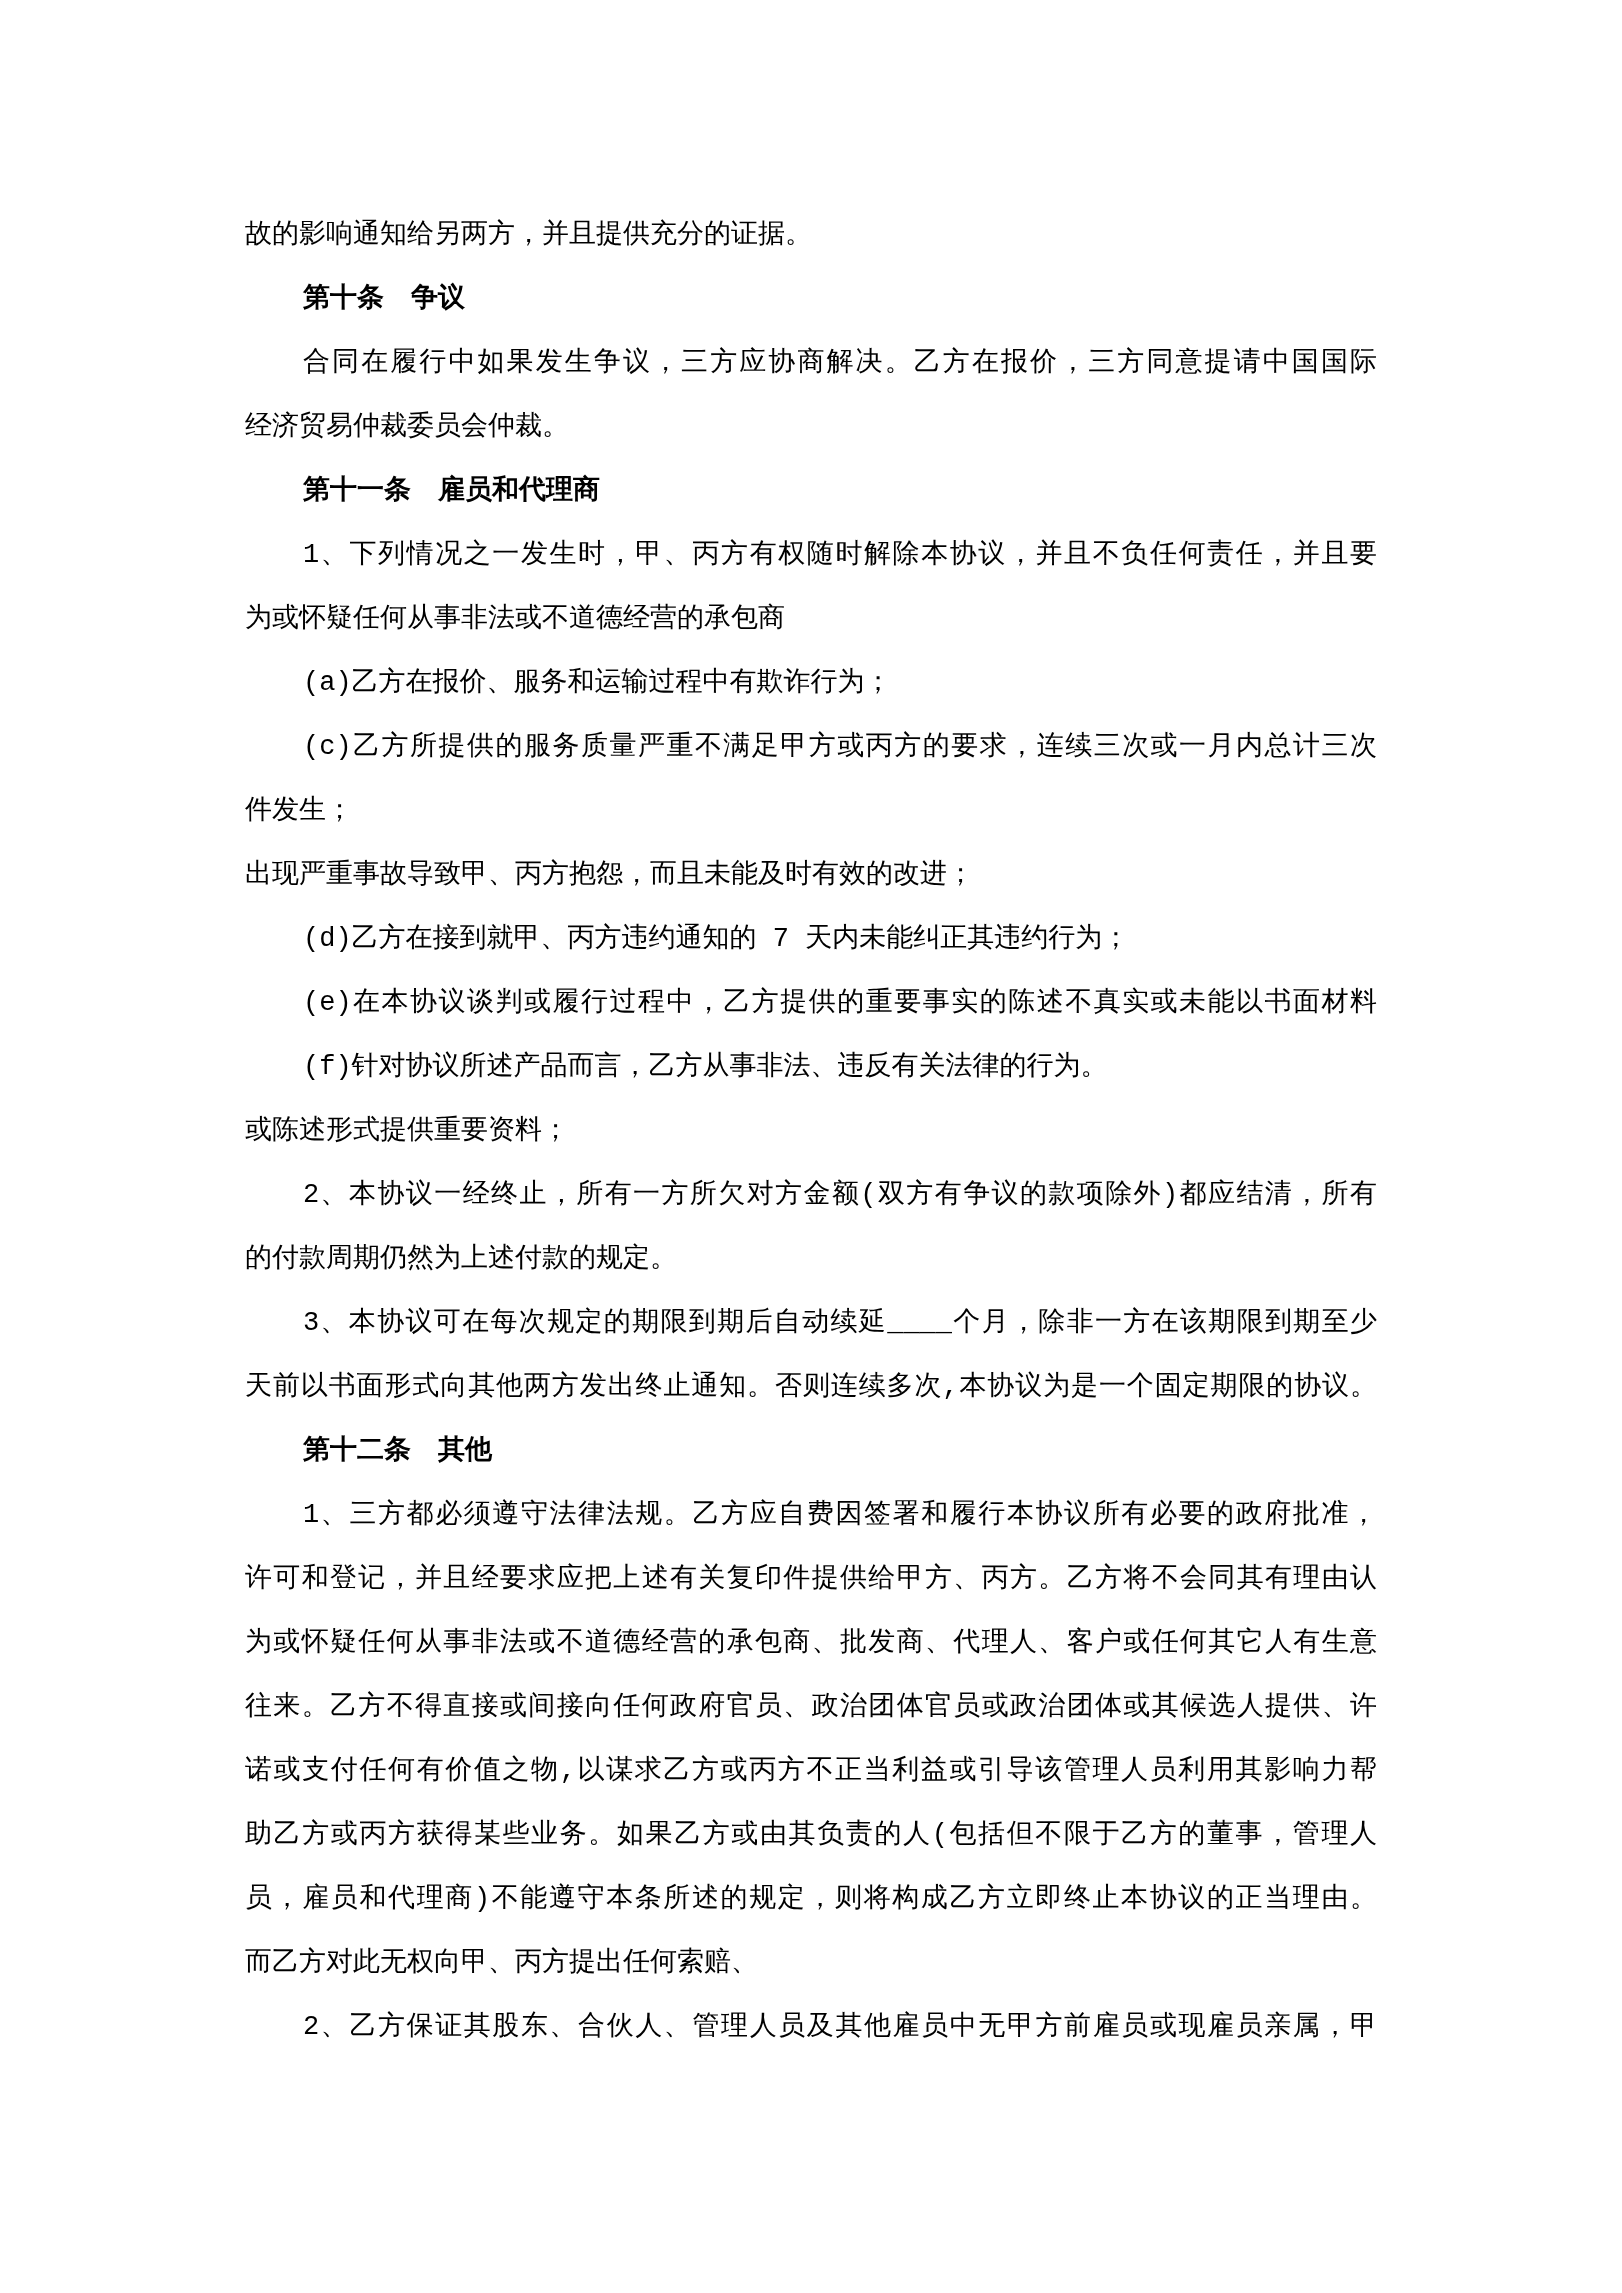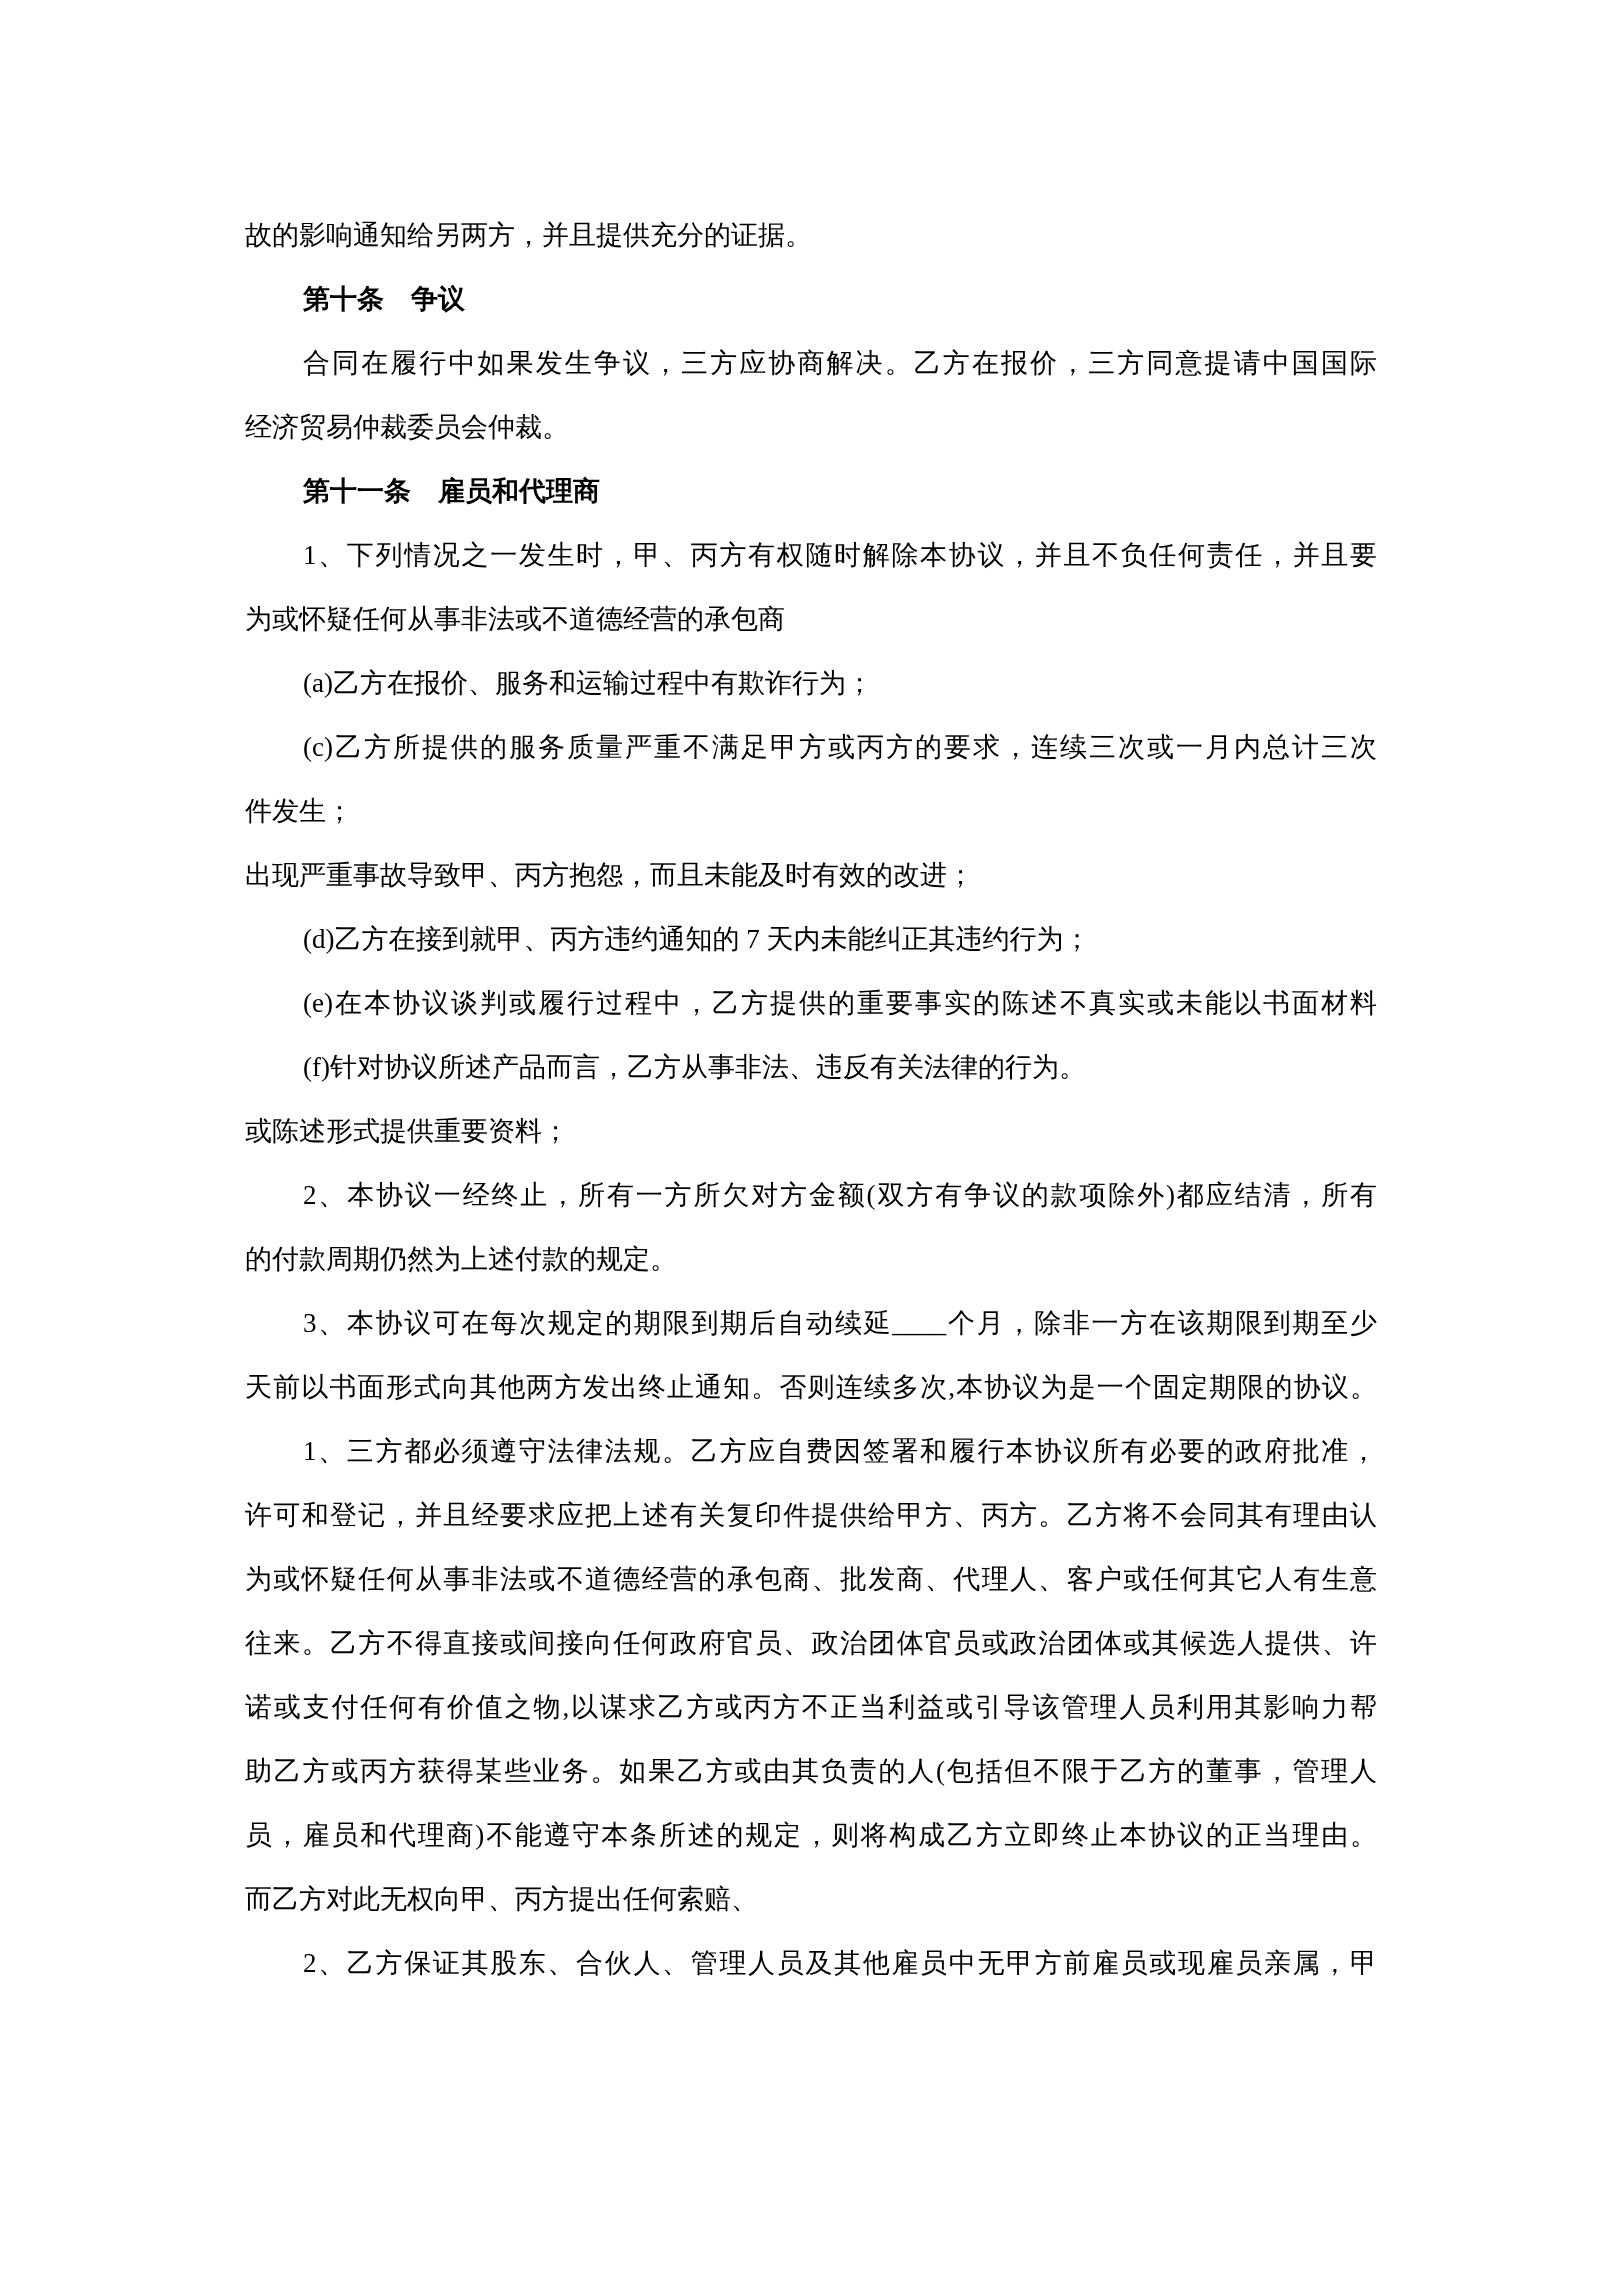--- a/index.html
+++ b/index.html
@@ -6,21 +6,21 @@
     margin: 0;
     padding: 0;
     background: #ffffff;
   }
   .page {
     position: relative;
     width: 1558px;
     height: 2294px;
     background: #ffffff;
     color: #000000;
-    font-family: Liberation Serif, serif;
+    font-family: Liberation Mono, monospace;
     overflow: hidden;
   }
   .content {
     position: absolute;
     left: 245px;
     top: 203px;
     width: 1132px;
   }
   .line {
     font-size: 27px;
@@ -60,20 +60,21 @@
       <div class="line">件发生；</div>
       <div class="line">出现严重事故导致甲、丙方抱怨，而且未能及时有效的改进；</div>
       <div class="line indent">(d)乙方在接到就甲、丙方违约通知的 7 天内未能纠正其违约行为；</div>
       <div class="line indent stretch">(e)在本协议谈判或履行过程中，乙方提供的重要事实的陈述不真实或未能以书面材料</div>
       <div class="line indent">(f)针对协议所述产品而言，乙方从事非法、违反有关法律的行为。</div>
       <div class="line">或陈述形式提供重要资料；</div>
       <div class="line indent stretch">2、本协议一经终止，所有一方所欠对方金额(双方有争议的款项除外)都应结清，所有</div>
       <div class="line">的付款周期仍然为上述付款的规定。</div>
       <div class="line indent stretch">3、本协议可在每次规定的期限到期后自动续延____个月，除非一方在该期限到期至少</div>
       <div class="line stretch">天前以书面形式向其他两方发出终止通知。否则连续多次,本协议为是一个固定期限的协议。</div>
+      <div class="line heading indent">第十二条　其他</div>
       <div class="line indent stretch">1、三方都必须遵守法律法规。乙方应自费因签署和履行本协议所有必要的政府批准，</div>
       <div class="line stretch">许可和登记，并且经要求应把上述有关复印件提供给甲方、丙方。乙方将不会同其有理由认</div>
       <div class="line stretch">为或怀疑任何从事非法或不道德经营的承包商、批发商、代理人、客户或任何其它人有生意</div>
       <div class="line stretch">往来。乙方不得直接或间接向任何政府官员、政治团体官员或政治团体或其候选人提供、许</div>
       <div class="line stretch">诺或支付任何有价值之物,以谋求乙方或丙方不正当利益或引导该管理人员利用其影响力帮</div>
       <div class="line stretch">助乙方或丙方获得某些业务。如果乙方或由其负责的人(包括但不限于乙方的董事，管理人</div>
       <div class="line stretch">员，雇员和代理商)不能遵守本条所述的规定，则将构成乙方立即终止本协议的正当理由。</div>
       <div class="line">而乙方对此无权向甲、丙方提出任何索赔、</div>
       <div class="line indent stretch">2、乙方保证其股东、合伙人、管理人员及其他雇员中无甲方前雇员或现雇员亲属，甲</div>
     </div>

